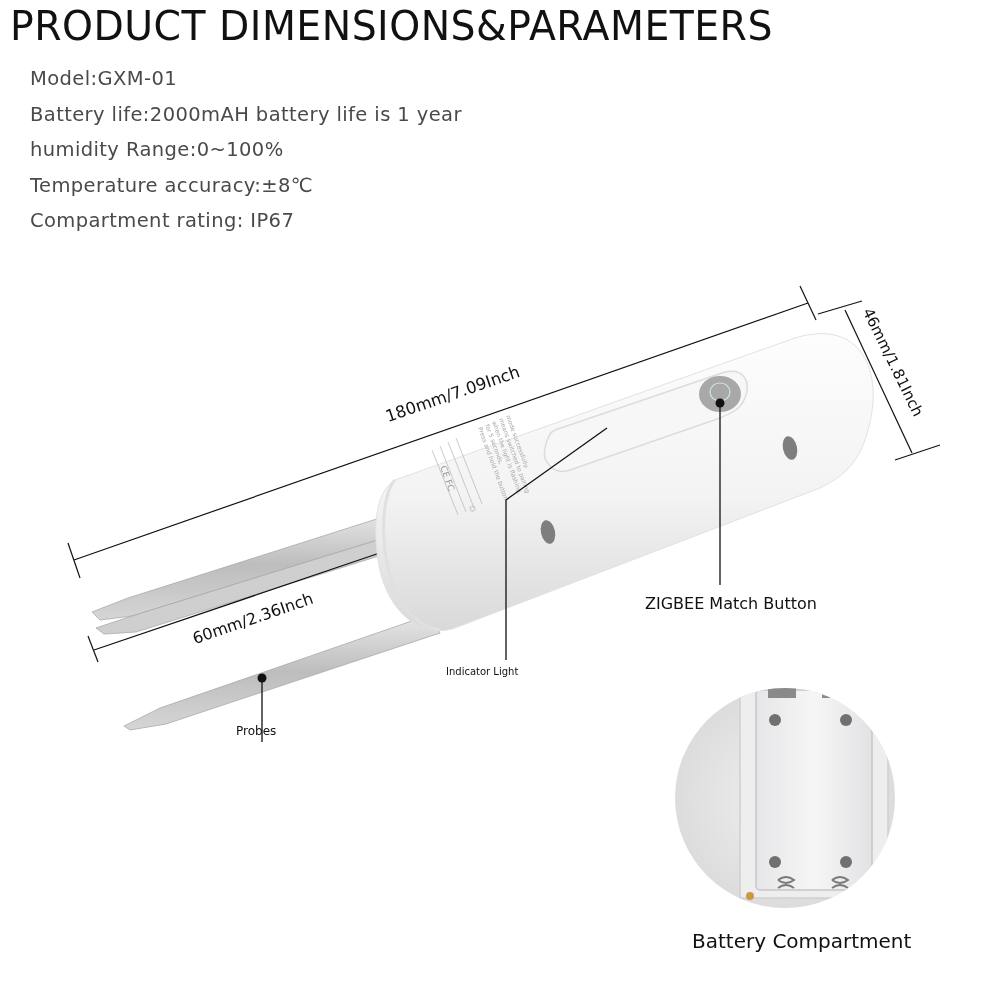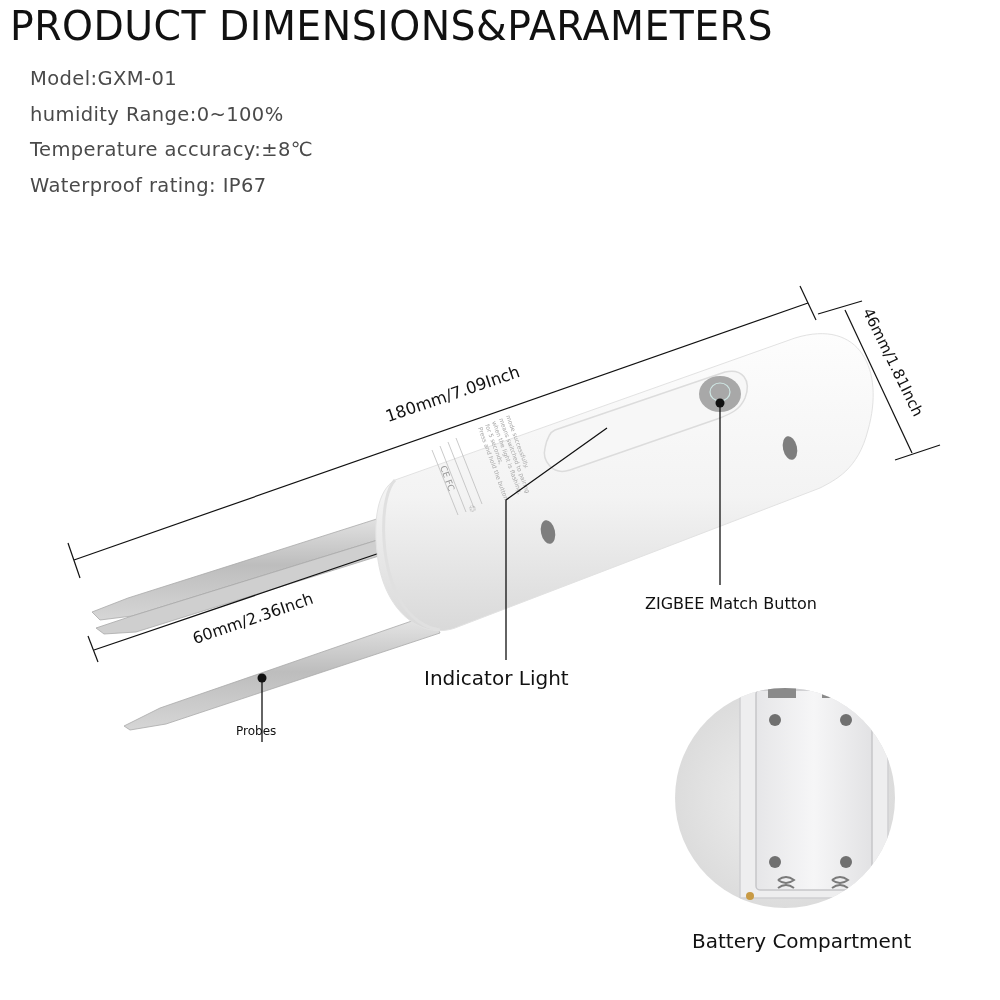--- a/index.html
+++ b/index.html
@@ -11,23 +11,24 @@
   .lbl { position:absolute; font-family:"DejaVu Sans", sans-serif; font-size:17px; color:#111; white-space:nowrap; }
   .rot { position:absolute; font-size:16px; color:#111; white-space:nowrap; transform-origin:left top; }
 </style>
 </head>
 <body>
 
 <div class="title">PRODUCT DIMENSIONS&amp;PARAMETERS</div>
 
 <ul class="specs">
   <li>Model:GXM-01</li>
+  <li>Battery life:2000mAH battery life is 1 year</li>
   <li>humidity Range:0~100%</li>
   <li>Temperature accuracy:±8℃</li>
-  <li>Waterproof rating:  IP67</li>
+  <li>Compartment rating:  IP67</li>
 </ul>
 
 <svg class="art" viewBox="0 0 1000 1000" xmlns="http://www.w3.org/2000/svg">
   <defs>
     <linearGradient id="bodyGrad" x1="0" y1="0" x2="0" y2="1">
       <stop offset="0" stop-color="#fdfdfd"></stop>
       <stop offset="0.55" stop-color="#f3f3f3"></stop>
       <stop offset="1" stop-color="#d9d9d9"></stop>
     </linearGradient>
     <linearGradient id="probeGrad" x1="0" y1="0" x2="0" y2="1">
@@ -135,15 +136,15 @@
       <circle cx="876" cy="896" r="4" fill="#c89a44"></circle>
     </g>
   </g>
 </svg>
 
 <div class="rot" style="left:383px; top:408px; font-size:16.5px; transform:rotate(-19deg);">180mm/7.09Inch</div>
 <div class="rot" style="left:875px; top:305px; font-size:15px; transform:rotate(64deg);">46mm/1.81Inch</div>
 <div class="rot" style="left:190px; top:630px; font-size:16px; transform:rotate(-19deg);">60mm/2.36Inch</div>
 
 <div class="lbl" style="left:645px; top:594px; font-size:16px;">ZIGBEE Match Button</div>
-<div class="lbl" style="left:424px; top:666px; font-size:20px;">Indicator Light</div>
+<div class="lbl" style="left:446px; top:666px; font-size:10px;">Indicator Light</div>
 <div class="lbl" style="left:236px; top:724px; font-size:12px;">Probes</div>
 <div class="lbl" style="left:692px; top:929px; font-size:20px;">Battery Compartment</div>
 
 </body></html>

